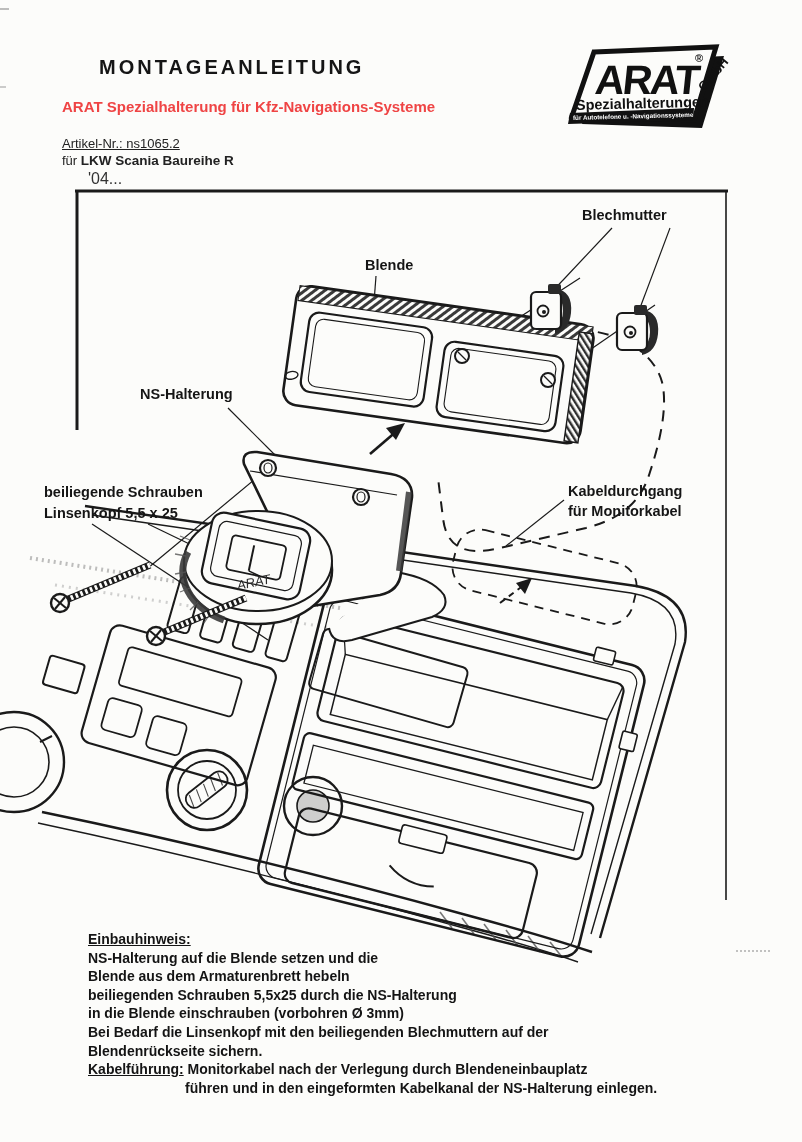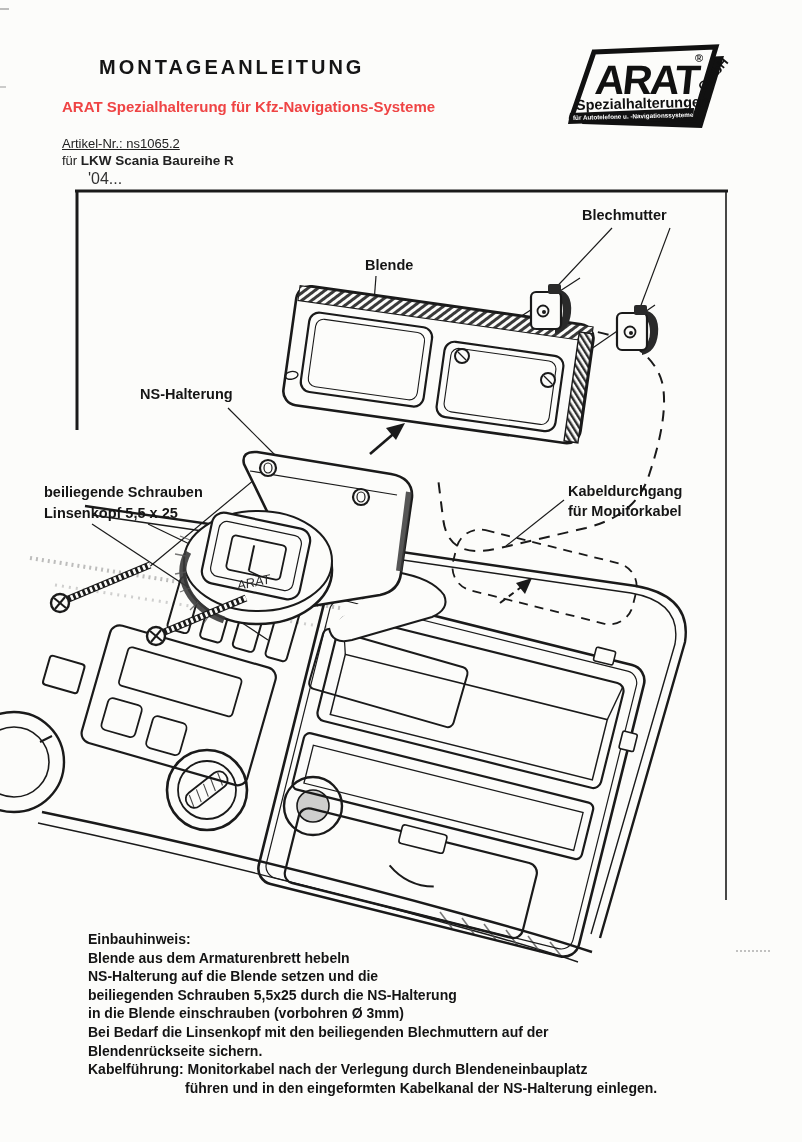--- a/index.html
+++ b/index.html
@@ -12,21 +12,21 @@
   .abs{position:absolute;}
   
   .doc-title{left:62px;top:56px;font-size:20px;font-weight:bold;letter-spacing:3px;color:#151515;margin-left:37px;}
   .doc-subtitle{left:62px;top:98px;font-size:15px;font-weight:bold;color:#ef4444;}
   .article-no{left:62px;top:136px;font-size:13px;color:#222;text-decoration:underline;}
   .vehicle-line{left:62px;top:153px;font-size:13px;color:#222;text-align:center;}
   .vehicle-line b{font-size:13.5px;}
   .year-line{left:88px;top:170px;font-size:16px;color:#333;}
   
   .instructions{left:88px;top:930px;width:600px;font-size:14px;font-weight:bold;line-height:18.6px;color:#141414;}
-  .instructions .hd{}
+  .instructions .hd{text-decoration:underline;}
   .kabel-wrap{margin-top:0;}
   .kabel-indent{padding-left:97px;}
   svg{display:block;}
   svg text{font-family:"Liberation Sans", sans-serif;}
   .dlabel{font-weight:bold;font-size:14.5px;fill:#151515;}
   .engrave{font-size:13px;fill:#2b2b2b;font-style:italic;}
 </style>
 </head>
 <body>
 
@@ -269,22 +269,22 @@
   <text class="dlabel" x="365" y="270">Blende</text>
   <text class="dlabel" x="140" y="399">NS-Halterung</text>
   <text class="dlabel" x="44" y="497">beiliegende Schrauben</text>
   <text class="dlabel" x="44" y="518">Linsenkopf 5,5 x 25</text>
   <text class="dlabel" x="568" y="496">Kabeldurchgang</text>
   <text class="dlabel" x="568" y="516">für Monitorkabel</text>
 </svg>
 
 <div class="abs instructions">
   <div><span class="hd">Einbauhinweis:</span></div>
+  <div>NS-Halterung auf die Blende setzen und die</div>
   <div>Blende aus dem Armaturenbrett hebeln</div>
-  <div>NS-Halterung auf die Blende setzen und die</div>
   <div>beiliegenden Schrauben 5,5x25 durch die NS-Halterung</div>
   <div>in die Blende einschrauben (vorbohren Ø 3mm)</div>
   <div>Bei Bedarf die Linsenkopf mit den beiliegenden Blechmuttern auf der</div>
   <div>Blendenrückseite sichern.</div>
   <div class="kabel-wrap">
     <span class="hd">Kabelführung:</span>
     <span>Monitorkabel nach der Verlegung durch Blendeneinbauplatz</span>
   </div>
   <div class="kabel-indent">führen und in den eingeformten Kabelkanal der NS-Halterung einlegen.</div>
 </div>

